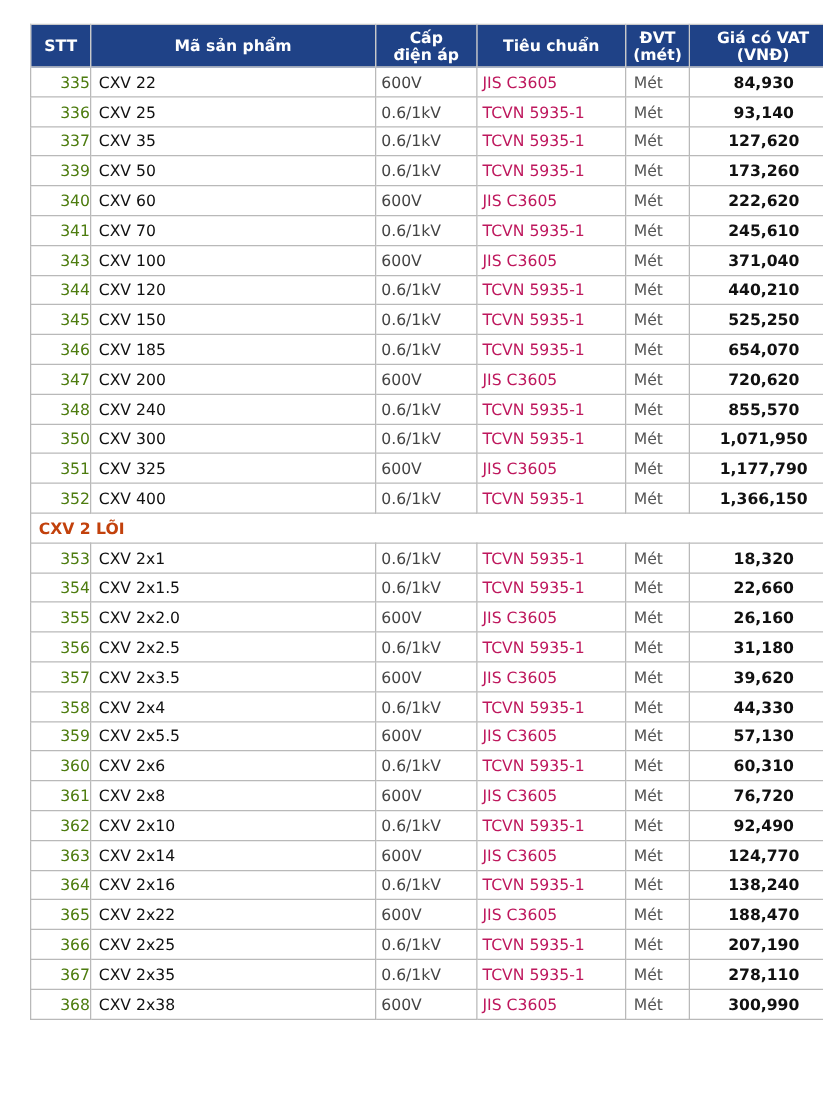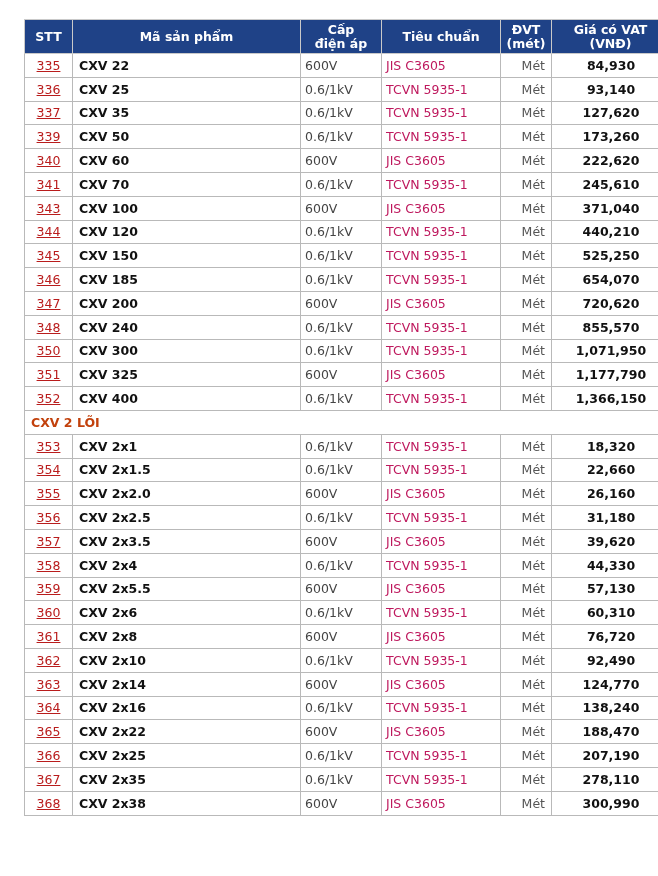--- a/index.html
+++ b/index.html
@@ -6,25 +6,25 @@
     body { width: 658px; height: 876px; overflow: hidden; font-family: "DejaVu Sans", sans-serif; }
     table { position: absolute; left: 24px; top: 3px; border-collapse: collapse; table-layout: fixed; width: 645px; margin-top: 16px; }
     col.c-stt { width: 48px; }
     col.c-name { width: 228px; }
     col.c-volt { width: 81px; }
     col.c-std { width: 119px; }
     col.c-unit { width: 51px; }
     col.c-price { width: 118px; }
     th { background: #1f4287; color: #ffffff; font-weight: bold; font-size: 12.5px; height: 33px; padding: 0 4px; border: 1px solid #c9c9c9; line-height: 14px; text-align: center; }
     td { height: 22.8px; padding: 0 6px; border: 1px solid #b9b9b9; font-size: 12.5px; color: #333; white-space: nowrap; overflow: hidden; }
-    td.stt { text-align: center; color: #b91c1c; padding: 0; text-decoration: underline; }
-    td.name { font-weight: bold; color: #111; padding-left: 6px; }
+    td.stt { text-align: right; color: #4d7c0f; padding: 0; }
+    td.name { font-weight: normal; color: #111; padding-left: 6px; }
     td.volt { color: #444; padding-left: 4px; }
     td.std { color: #be185d; padding-left: 4px; }
-    td.unit { text-align: right; color: #555; }
+    td.unit { text-align: left; color: #555; }
     td.price { text-align: center; font-weight: bold; color: #111; padding-right: 5px; }
     td.section { text-align: left; color: #c2410c; font-weight: bold; font-size: 12.5px; }
   </style>
 </head>
 <body>
 
 <table>
   <colgroup>
     <col class="c-stt">
       <col class="c-name">

